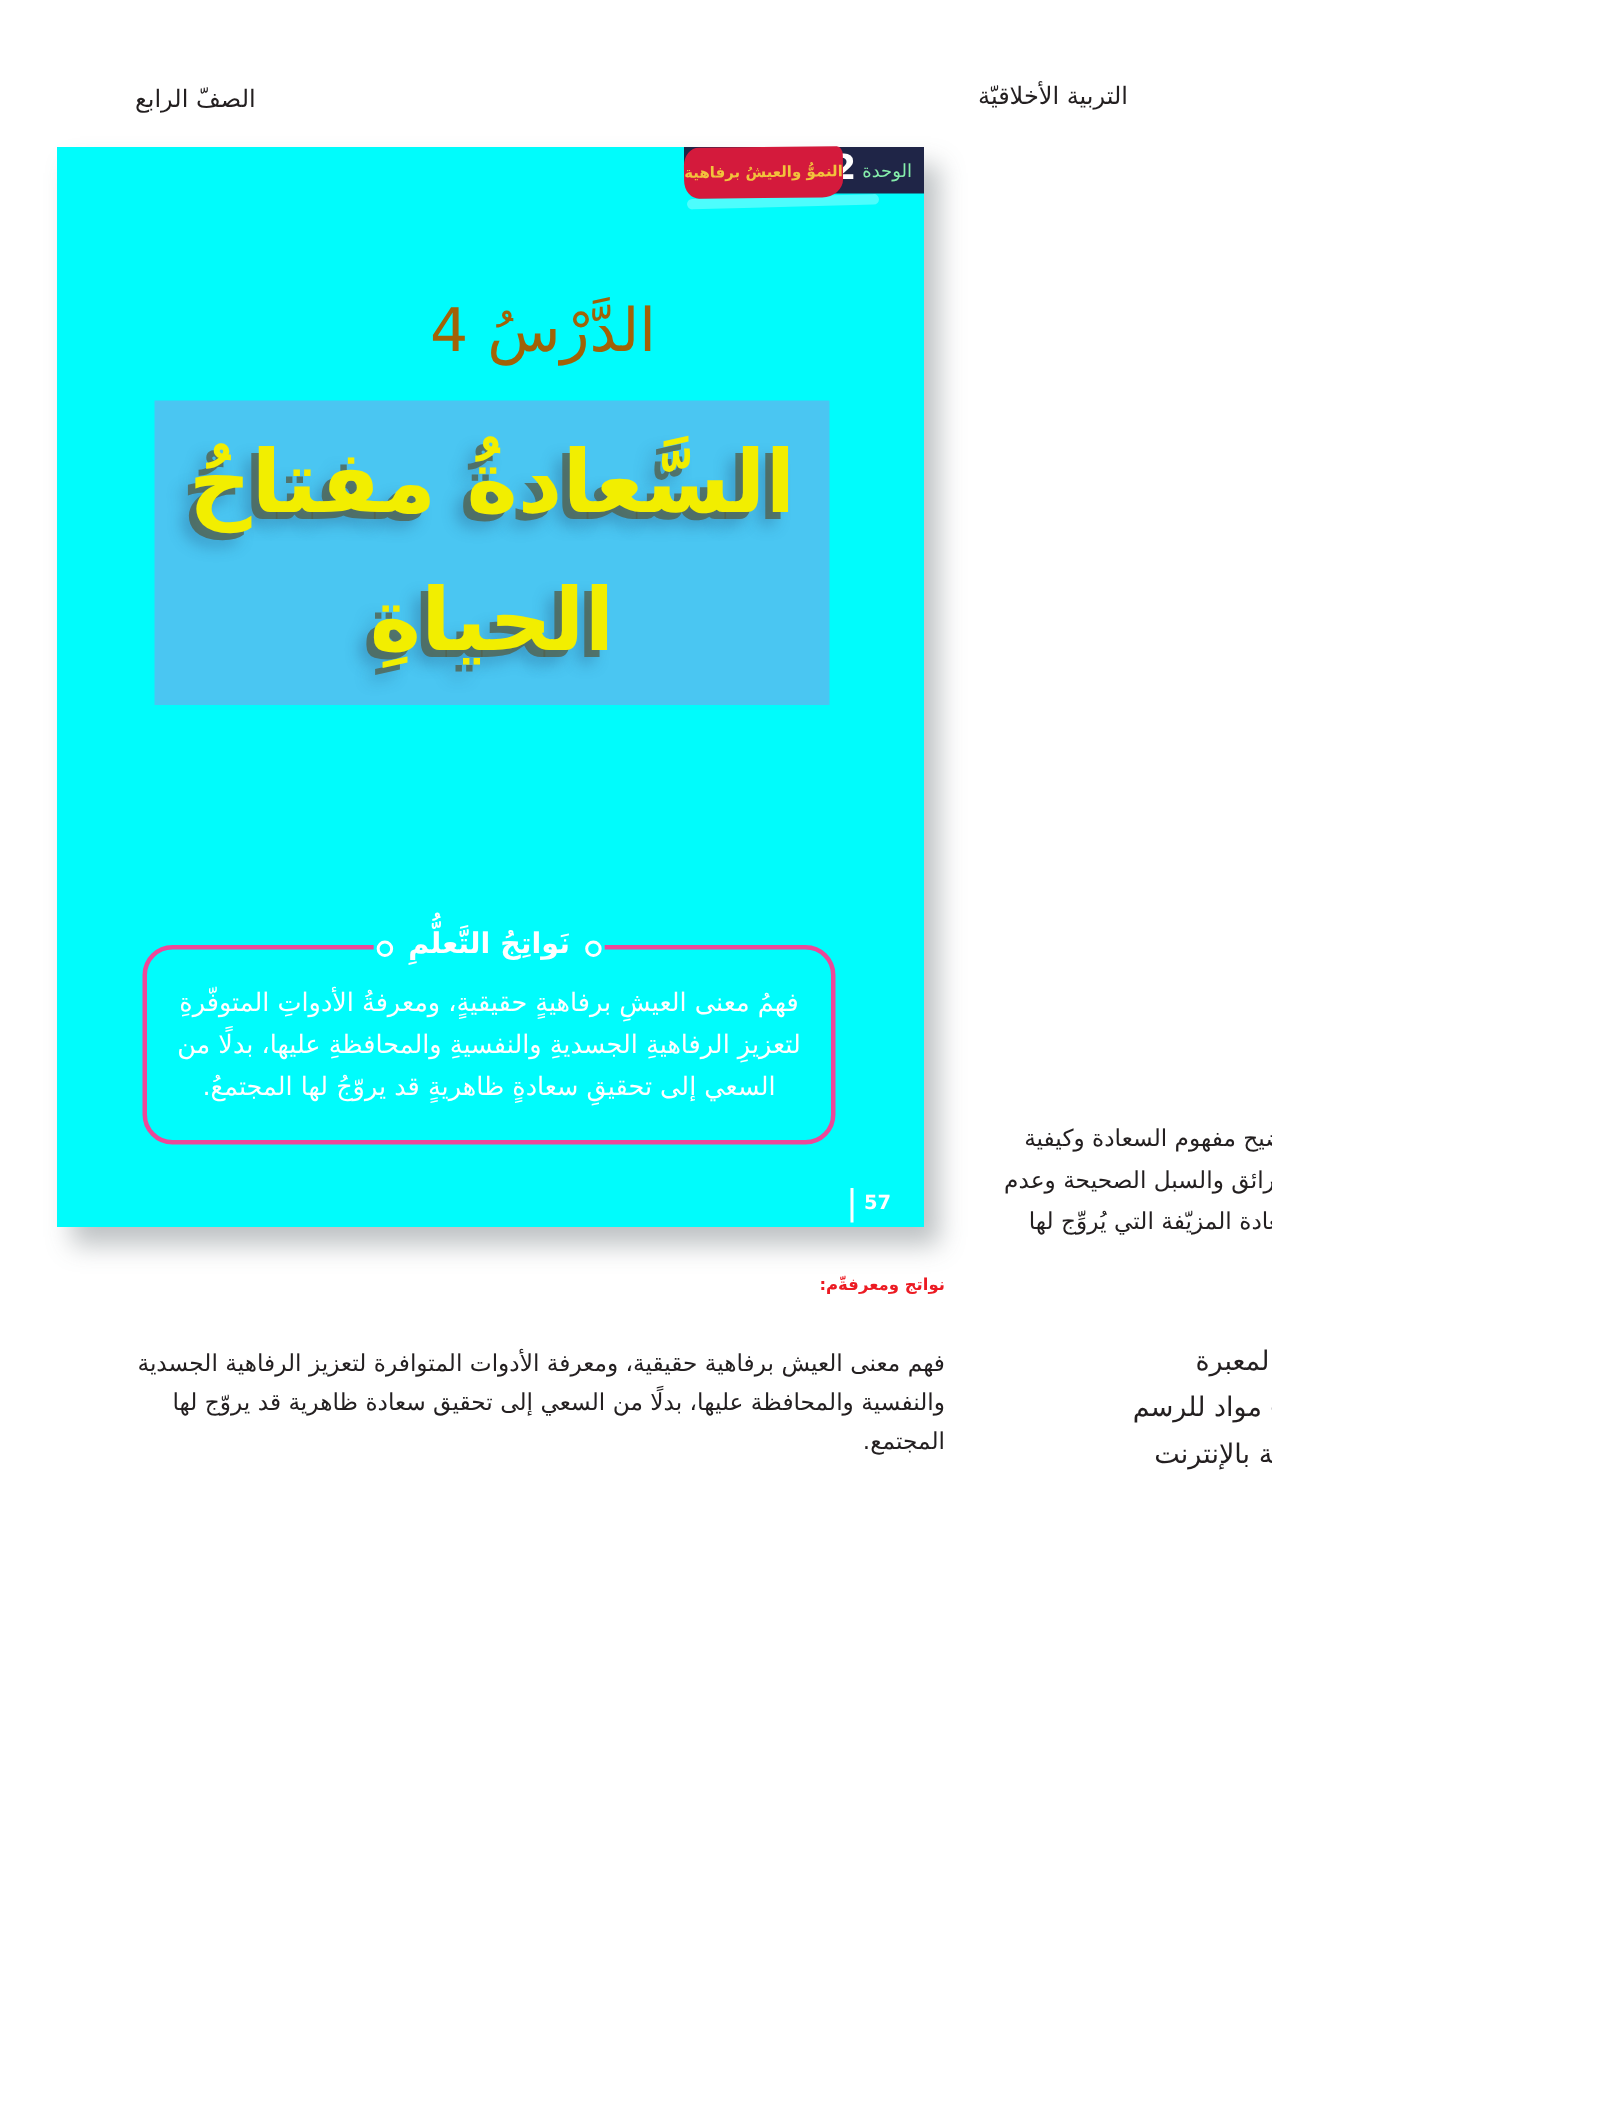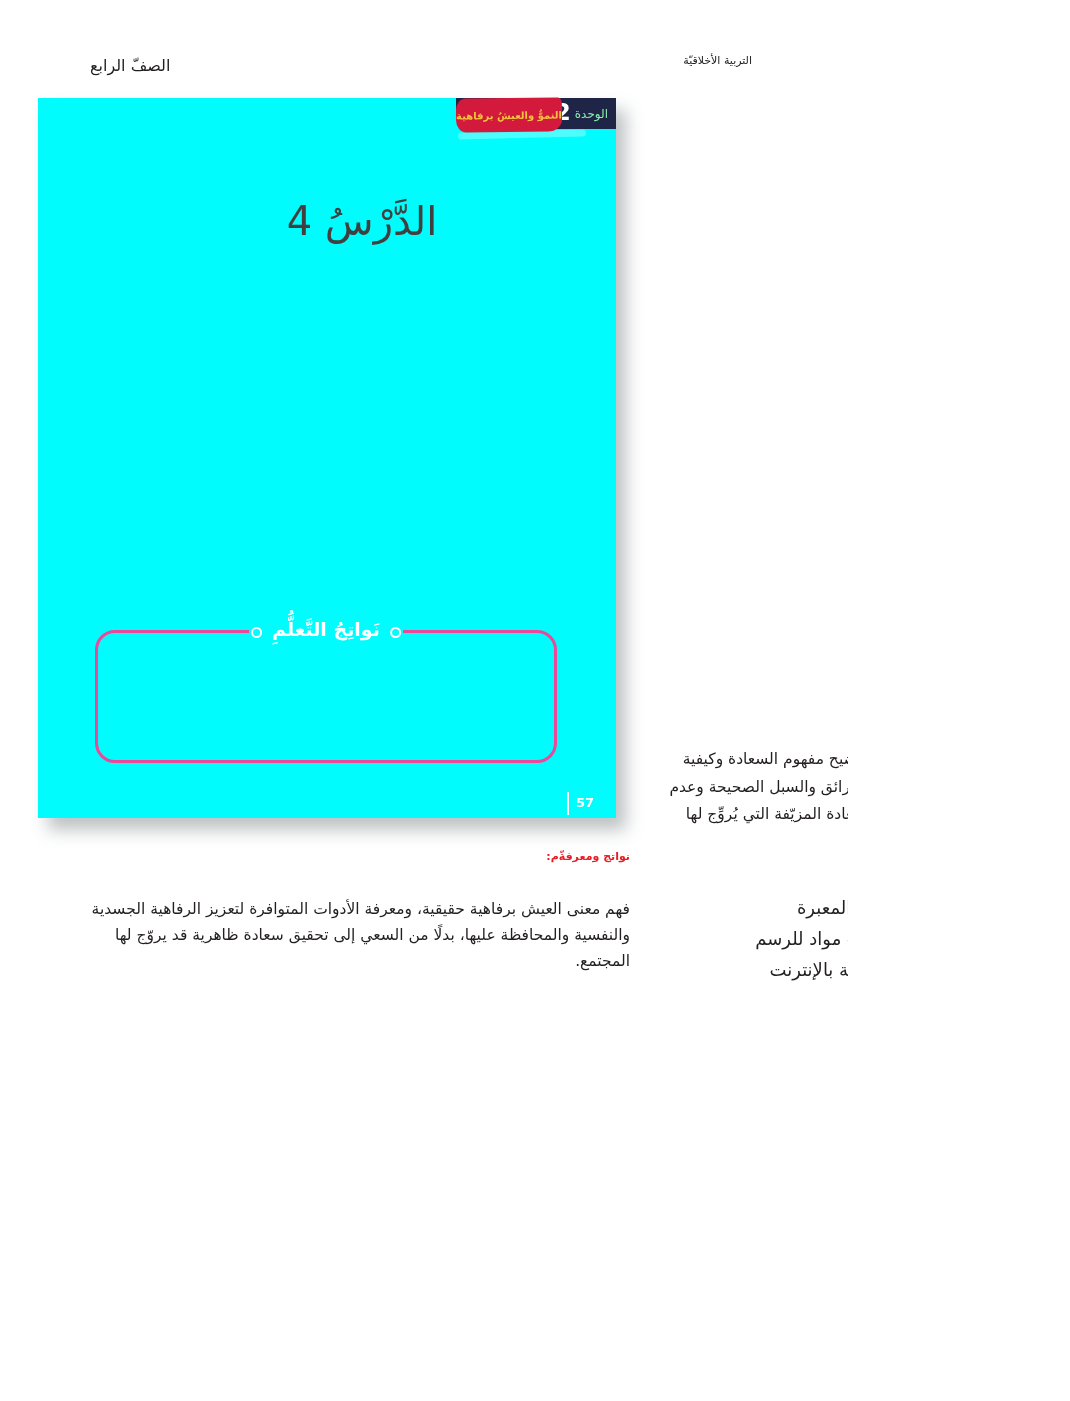--- a/index.html
+++ b/index.html
@@ -6,21 +6,21 @@
   .page{
     position:relative;
     width:848px;height:1401px;
     background:#ffffff;
     font-family:"DejaVu Sans",sans-serif;
     color:#231f20;
     overflow:hidden;
   }
   
   .head-left{position:absolute;left:90px;top:56px;font-size:16px;direction:rtl;}
-  .head-right{position:absolute;right:96px;top:54px;font-size:11px;direction:rtl;}
+  .head-right{position:absolute;right:96px;top:54px;font-size:16px;direction:rtl;}
 
   
   .card{
     position:absolute;left:38px;top:98px;width:578px;height:720px;
     background:#00FCFC;
     box-shadow:10px 12px 16px rgba(110,120,125,0.45);
   }
   
   .banner{position:absolute;top:0;right:0;width:160px;height:40px;}
   .banner-navy{
@@ -40,21 +40,21 @@
   .banner-streak{
     position:absolute;top:33px;left:2px;width:128px;height:7px;
     background:rgba(255,255,255,0.30);border-radius:4px;transform:rotate(-1.5deg);
   }
   .unit-title{color:#F2C33C;font-size:10px;font-weight:bold;direction:rtl;white-space:nowrap;}
 
   
   .lesson-label{
     position:absolute;left:0;right:0;top:100px;text-align:center;
     transform:translateX(35px);
-    color:#404040;font-size:40px;direction:rtl;
+    color:#a16207;font-size:40px;direction:rtl;
   }
   
   .title-box{
     position:absolute;left:65px;top:169px;width:450px;height:203px;
     background:#4AC6F2;text-align:center;direction:rtl;
   }
   .title-line{
     color:#F2EE00;font-weight:bold;font-size:58px;line-height:92px;
     text-shadow:-5px 5px 0 rgba(82,98,78,0.80), -9px 9px 10px rgba(40,95,140,0.45);
   }
@@ -134,27 +134,32 @@
         <span class="unit-label">الوحدة</span>
         <span class="unit-number">2</span>
       </div>
       <div class="banner-red">
         <span class="unit-title">النموُّ والعيشُ برفاهية</span>
       </div>
     </div>
 
     <div class="lesson-label">الدَّرْسُ 4</div>
 
+    <div class="title-box">
+      <div class="title-line first">السَّعادةُ مفتاحُ</div>
+      <div class="title-line">الحياةِ</div>
+    </div>
 
     <div class="outcomes-box">
       <div class="outcomes-header">
         <span class="ring"></span>
         <span class="outcomes-title">نَواتِجُ التَّعلُّمِ</span>
         <span class="ring"></span>
       </div>
+      <p class="outcomes-body">فهمُ معنى العيشِ برفاهيةٍ حقيقيةٍ، ومعرفةُ الأدواتِ المتوفّرةِ لتعزيزِ الرفاهيةِ الجسديةِ والنفسيةِ والمحافظةِ عليها، بدلًا من السعي إلى تحقيقِ سعادةٍ ظاهريةٍ قد يروّجُ لها المجتمعُ.</p>
     </div>
 
     <div class="card-folio-line"></div>
     <div class="card-folio">57</div>
   </div>
 
   <div class="red-heading goal-heading">هدف الدرس</div>
   <p class="goal-body">يهدف الدرس إلى توضيح مفهوم السعادة وكيفية الوصول إليها عبر الطرائق والسبل الصحيحة وعدم الاكتراث لمفهوم السعادة المزيّفة التي يُروِّج لها المجتمع.</p>
 
   <div class="red-heading materials-heading">المواد المطلوبة</div>

